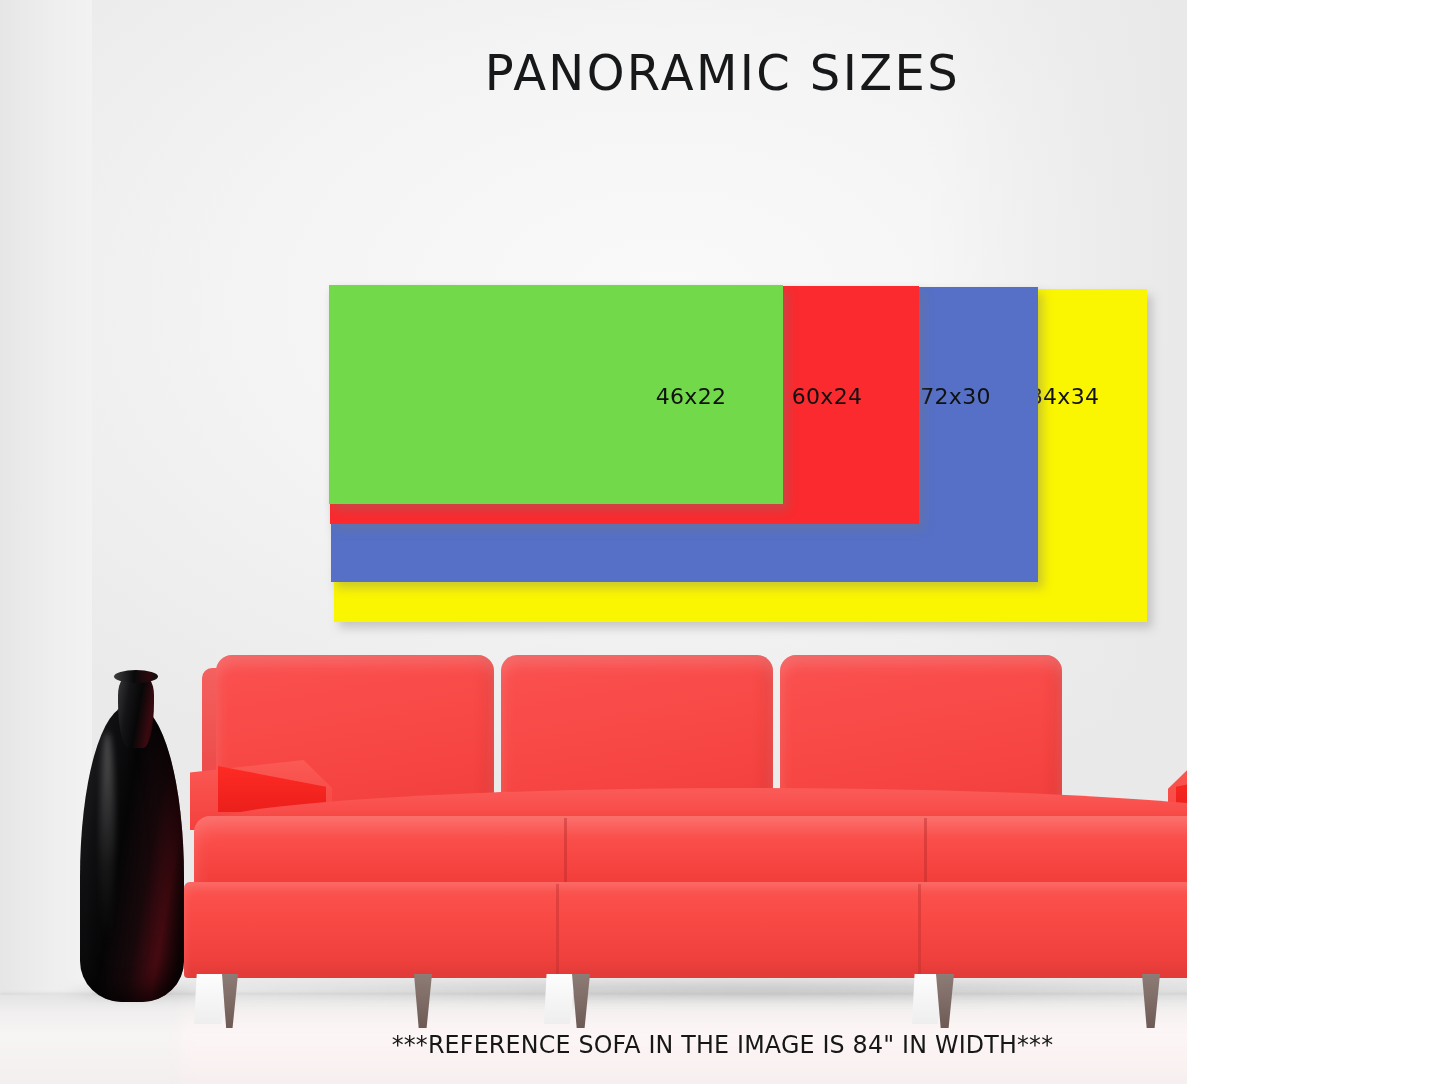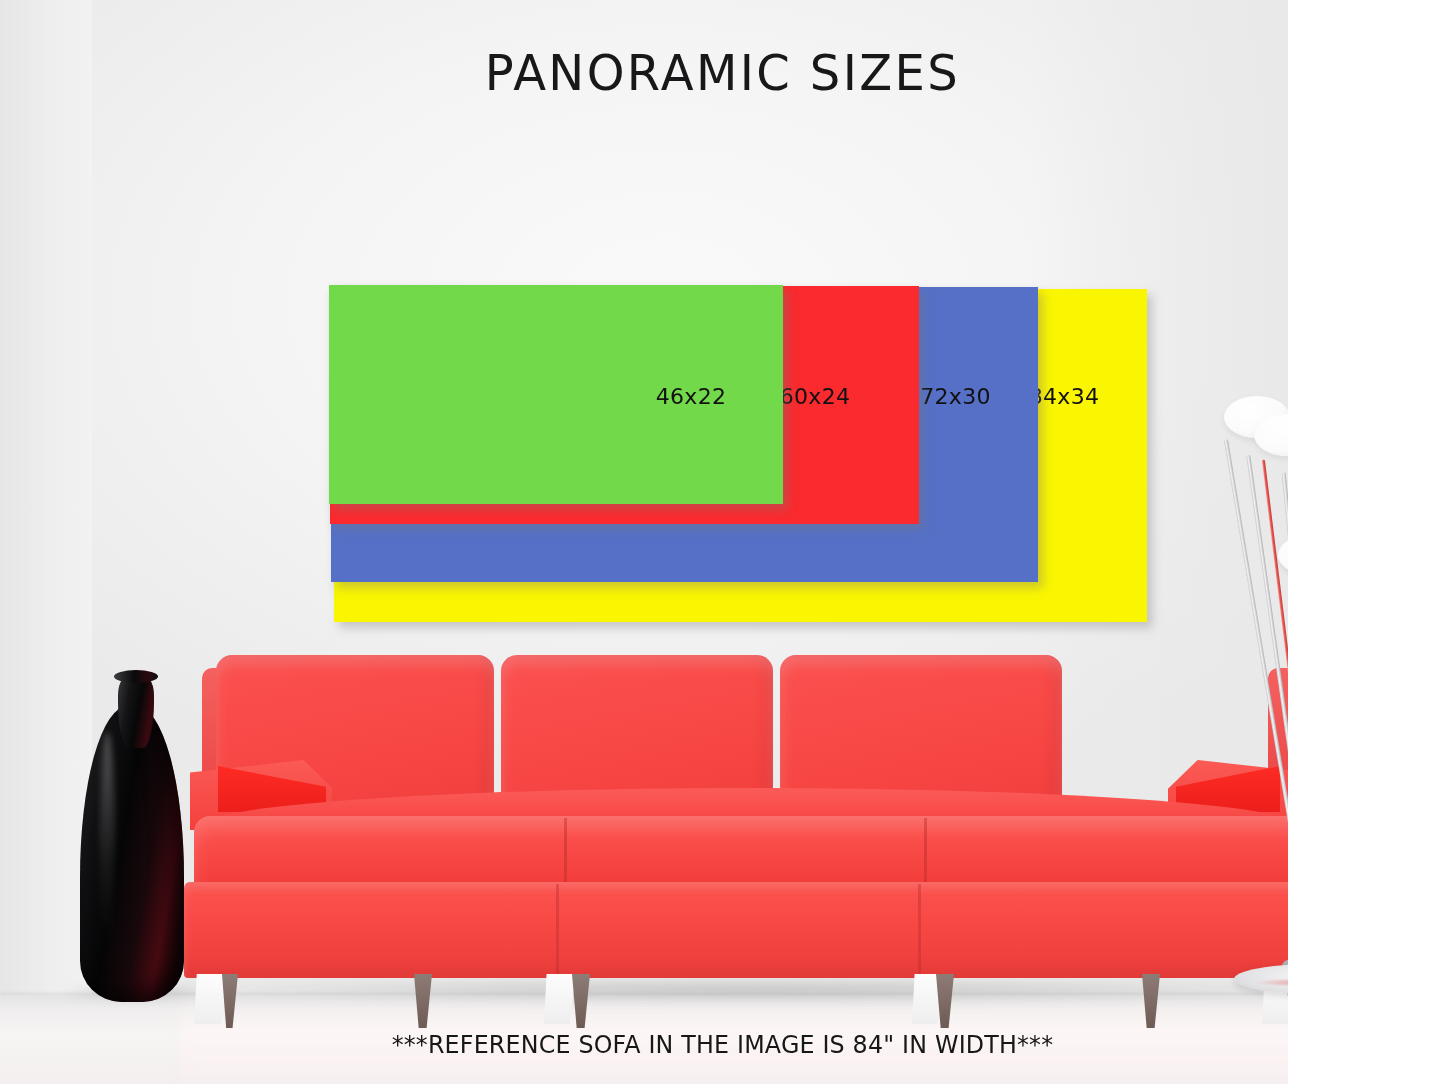--- a/index.html
+++ b/index.html
@@ -1,20 +1,20 @@
 <!DOCTYPE html>
 <html><head>
 <meta charset="utf-8">
 <style>
   html,body{margin:0;padding:0;background:#fff;}
   body{font-family:"Liberation Sans",sans-serif;}
 
   #scene{
     position:relative;
-    width:1288px;height:1084px;
+    width:1187px;height:1084px;
     overflow:hidden;
     background:
       radial-gradient(ellipse 900px 600px at 50% 28%, #fbfbfb 0%, #f3f3f3 55%, #ebebeb 100%);
   }
 
   
   .wall{position:absolute;left:0;top:0;width:1445px;height:1002px;
     background:
       radial-gradient(ellipse 820px 520px at 46% 30%, #fafafa 0%, #f4f4f4 50%, #eaeaea 100%);
   }
@@ -178,21 +178,21 @@
       <div class="lbl" style="top:95px;left:auto;right:8px;width:150px;">84x34</div>
     </div>
 
     <div class="rect" style="left:331px;top:245px;width:707px;height:295px;background:#5570C6;
                 box-shadow:5px 6px 9px rgba(120,120,120,.35);">
       <div class="lbl" style="top:97px;left:auto;right:5px;width:155px;">72x30</div>
     </div>
 
     <div class="rect" style="left:330px;top:244px;width:589px;height:238px;background:#FA2A2E;
                 box-shadow:5px 6px 9px rgba(120,120,120,.35);">
-      <div class="lbl" style="top:98px;left:auto;right:24px;width:160px;">60x24</div>
+      <div class="lbl" style="top:98px;left:auto;right:12px;width:160px;">60x24</div>
     </div>
 
     <div class="rect" style="left:329px;top:243px;width:454px;height:219px;background:#72D94A;
                 box-shadow:5px 6px 9px rgba(120,120,120,.35);">
       <div class="lbl" style="top:99px;left:auto;right:12px;width:160px;">46x22</div>
     </div>
   </div>
 
   <div class="vase-shadow"></div>
   <div id="vase">

